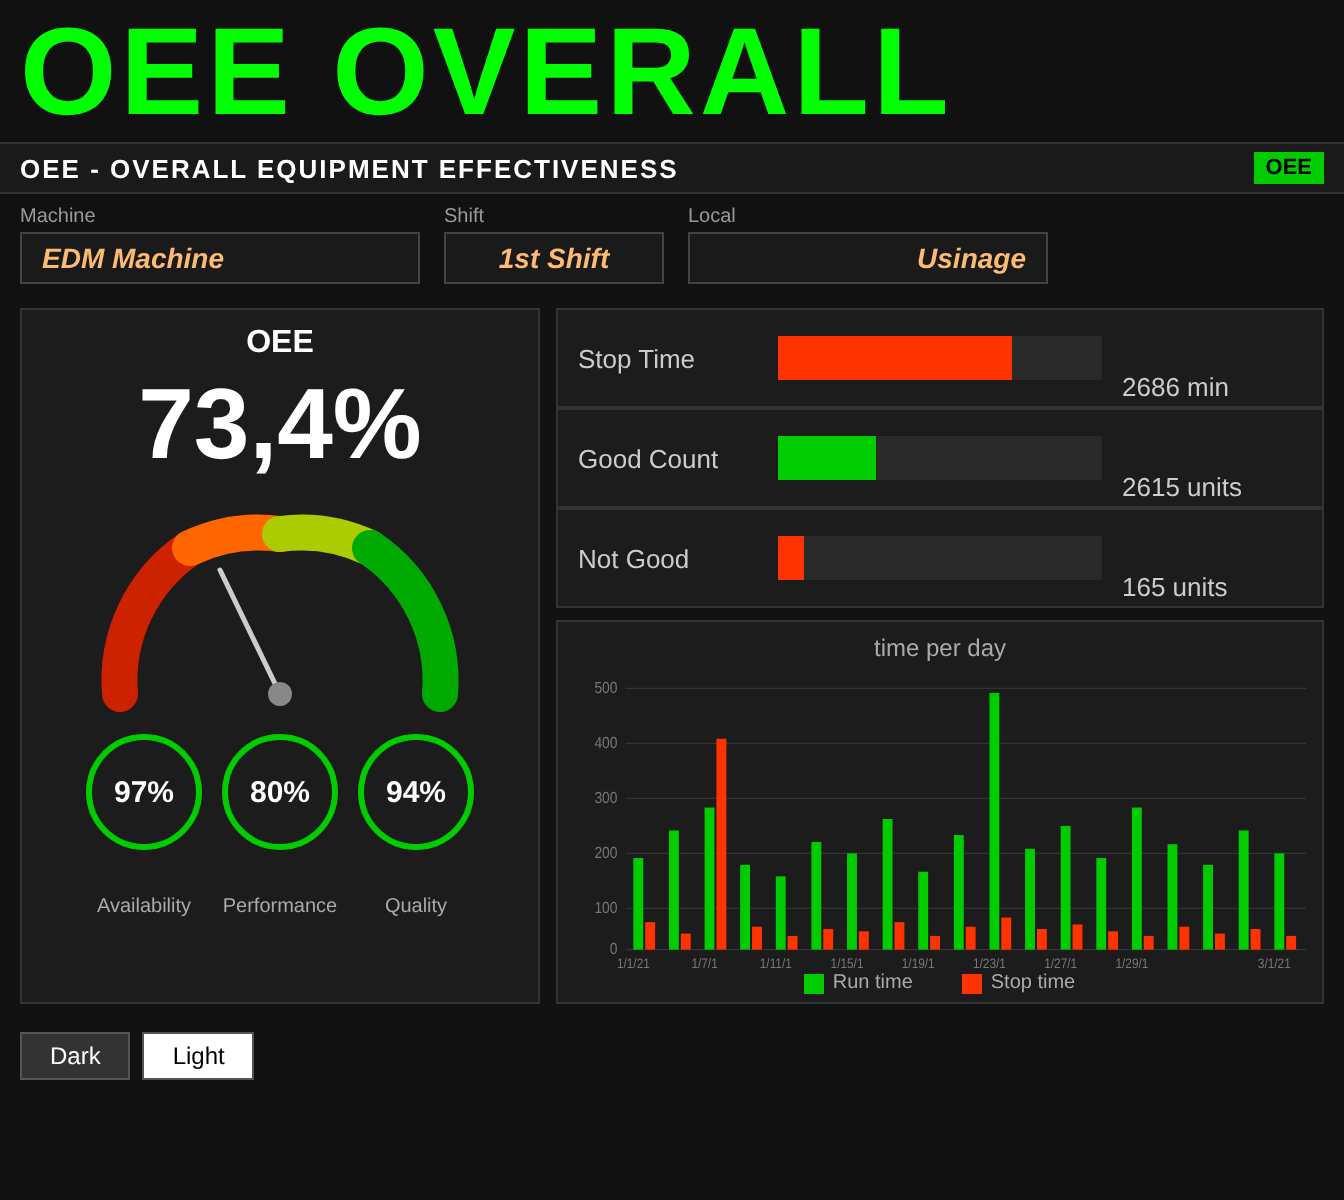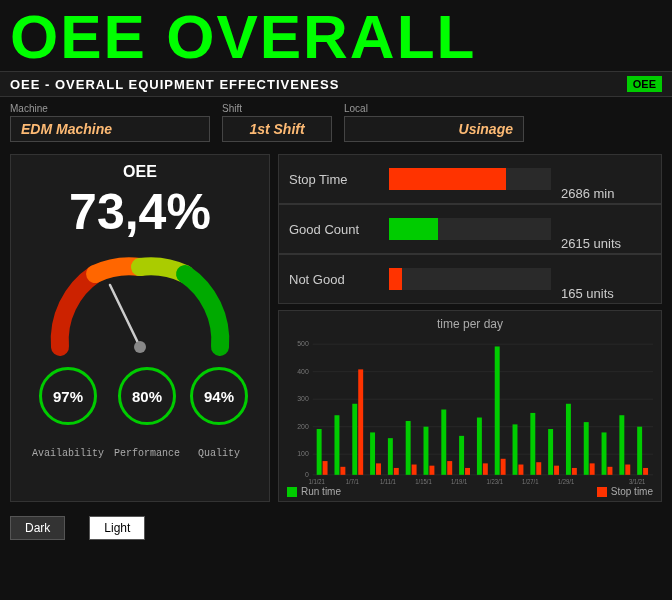--- a/index.html
+++ b/index.html
@@ -148,21 +148,20 @@
       justify-content: center;
       font-size: 15px;
       font-weight: 700;
       color: #fff;
     }
     .metric-name {
       font-size: 10px;
       color: #aaa;
       margin-top: 3px;
       text-align: center;
-      font-family: Liberation Mono, monospace;
     }
 
     
     .right-panel {
       flex: 1;
       display: flex;
       flex-direction: column;
       gap: 6px;
     }
 
@@ -217,40 +216,40 @@
       text-align: center;
       margin-bottom: 4px;
     }
     .chart-svg-container {
       flex: 1;
       position: relative;
     }
     .chart-legend {
       display: flex;
       gap: 25px;
-      justify-content: space-between;
+      justify-content: center;
       margin-top: 2px;
     }
     .legend-item {
       display: flex;
       align-items: center;
       gap: 4px;
       font-size: 10px;
       color: #aaa;
     }
     .legend-dot {
       width: 10px;
       height: 10px;
     }
 
     
     .bottom-bar {
       padding: 8px 10px;
       display: flex;
-      gap: 24px;
+      gap: 6px;
     }
     .theme-btn {
       background: #333;
       border: 1px solid #555;
       color: #fff;
       font-size: 12px;
       padding: 4px 14px;
       cursor: pointer;
     }
     .theme-btn.active {

